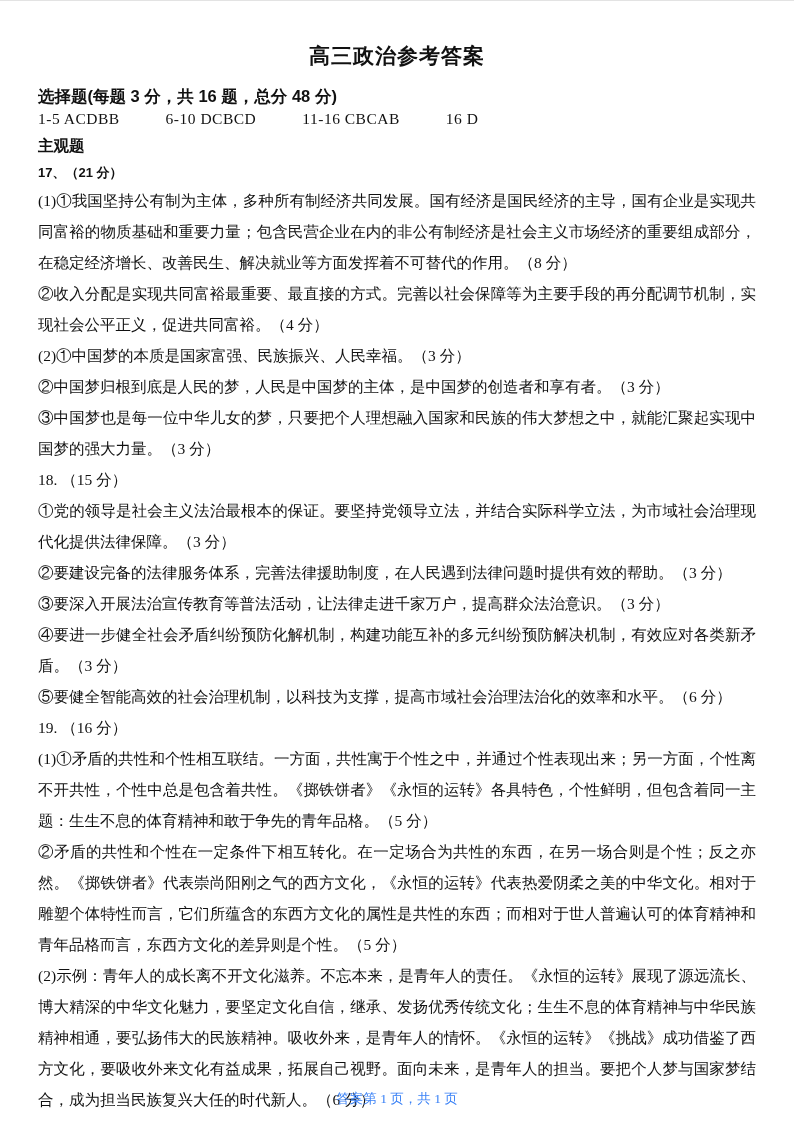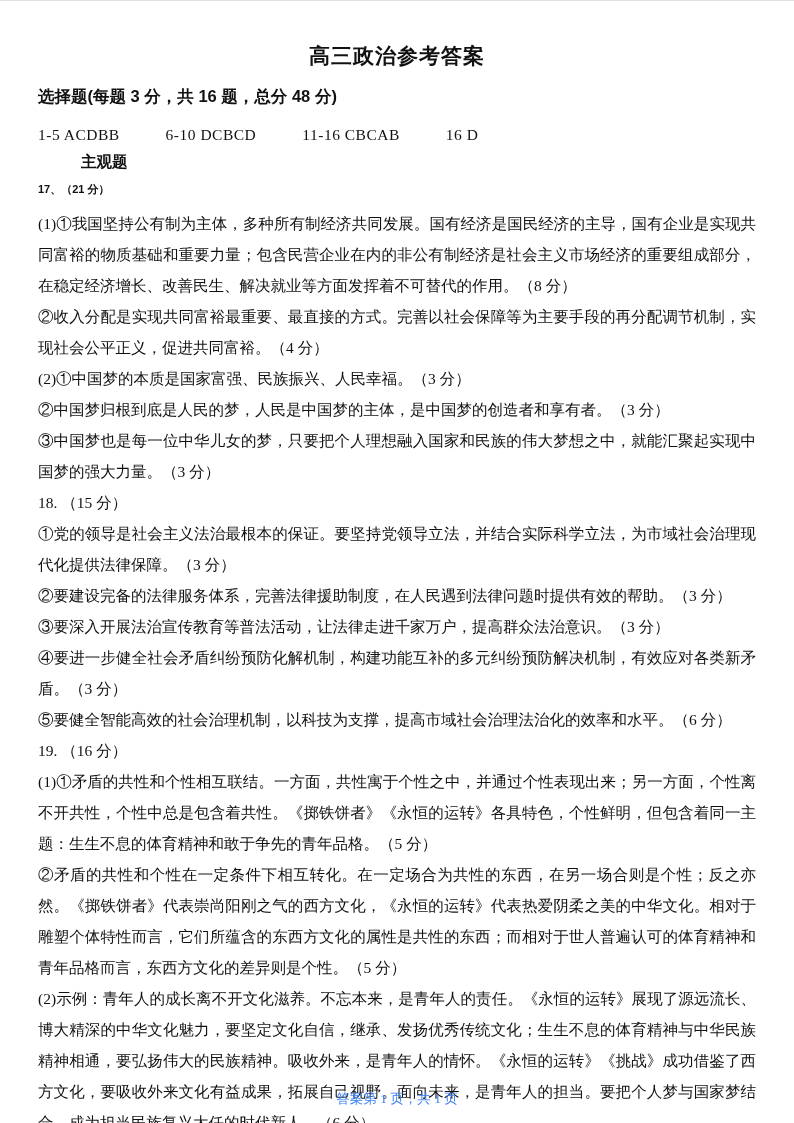--- a/index.html
+++ b/index.html
@@ -35,31 +35,29 @@
   .answers-row {
     display: flex;
     align-items: baseline;
     font-size: 15.5px;
     line-height: 22px;
     letter-spacing: 0.5px;
     margin-bottom: 5px;
     white-space: nowrap;
   }
   .answers-row .grp { margin-right: 46px; }
-  .answers-row .grp:last-child { margin-right: 0; margin-top: 16px; }
+  .answers-row .grp:last-child { margin-right: 0; }
   .subjective-heading {
     font-size: 15.5px;
     line-height: 22px;
     margin-bottom: 4px;
-    margin-left: 43px;
   }
   .q-heading-bold {
-    font-size: 11px;
+    font-size: 13px;
     line-height: 24px;
-    margin-bottom: 7px;
   }
   .q-heading {
     font-size: 15.5px;
     line-height: 31px;
     margin: 0;
   }
   .para {
     font-size: 15.5px;
     line-height: 31px;
     margin: 0;

